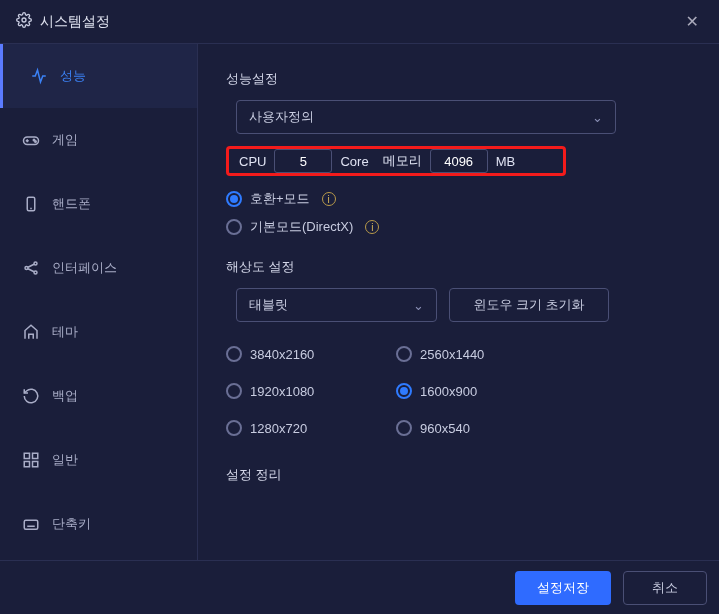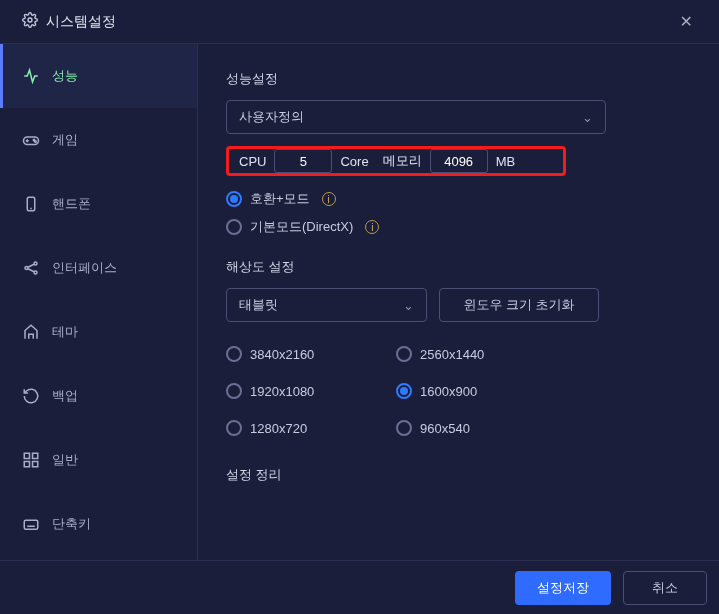--- a/index.html
+++ b/index.html
@@ -4,54 +4,54 @@
 <style>
   * { box-sizing: border-box; margin: 0; padding: 0; }
   body {
     width: 719px; height: 614px;
     background: #1a1e3a; color: #c8cce0;
     font-family: -apple-system, "Malgun Gothic", sans-serif;
     font-size: 13px; overflow: hidden; position: relative;
   }
   .titlebar {
     display: flex; align-items: center; justify-content: space-between;
-    height: 44px; padding: 0 22px; border-bottom: 1px solid #2a2f52;
+    height: 44px; padding: 0 16px; border-bottom: 1px solid #2a2f52;
   }
   .titlebar-left { display: flex; align-items: center; gap: 8px; }
   .titlebar-left svg { width: 16px; height: 16px; }
   .title-text { color: #e0e3f0; font-size: 14px; }
   .close-btn { cursor: pointer; color: #aab; font-size: 16px; padding: 4px; }
 
   .body { display: flex; height: 516px; }
   .sidebar {
     width: 198px; border-right: 1px solid #2a2f52;
     display: flex; flex-direction: column;
   }
   .side-item {
     display: flex; align-items: center; gap: 12px;
     height: 64px; padding: 0 22px; color: #a9adc7; cursor: pointer;
   }
   .side-item svg { width: 18px; height: 18px; flex-shrink: 0; }
   .side-item.active {
-    color: #86efac; background: #1f2547; border-left: 3px solid #5b7bff;
-    padding-left: 19px;
+    color: #3b82f6; background: #1f2547; border-left: 3px solid #5b7bff;
+    padding-left: 27px;
   }
   .main {
     flex: 1; padding: 20px 28px; overflow-y: auto;
     scrollbar-width: thin; scrollbar-color: #3a3f66 transparent;
   }
   .main::-webkit-scrollbar { width: 8px; }
   .main::-webkit-scrollbar-thumb { background: #3a3f66; border-radius: 4px; }
 
   .section-label { color: #d3d6e8; margin-bottom: 12px; margin-top: 6px; }
   .select {
     display: flex; align-items: center; justify-content: space-between;
     border: 1px solid #4a4f75; border-radius: 4px;
     height: 34px; padding: 0 12px; width: 380px; color: #c8cce0;
-    cursor: pointer; background: transparent;
+    cursor: pointer; background: transparent; margin-left: 10px;
   }
   .select.small { width: 201px; text-align: right; }
   .chevron { color: #8a8fb5; }
 
   .redbox {
     border: 3px solid #f31b1b; border-radius: 4px;
     padding: 0 10px; margin: 12px 0 14px 0; width: 340px;
     display: flex; align-items: center; gap: 8px; color: #dfe2f2;
   }
   .num-input {

